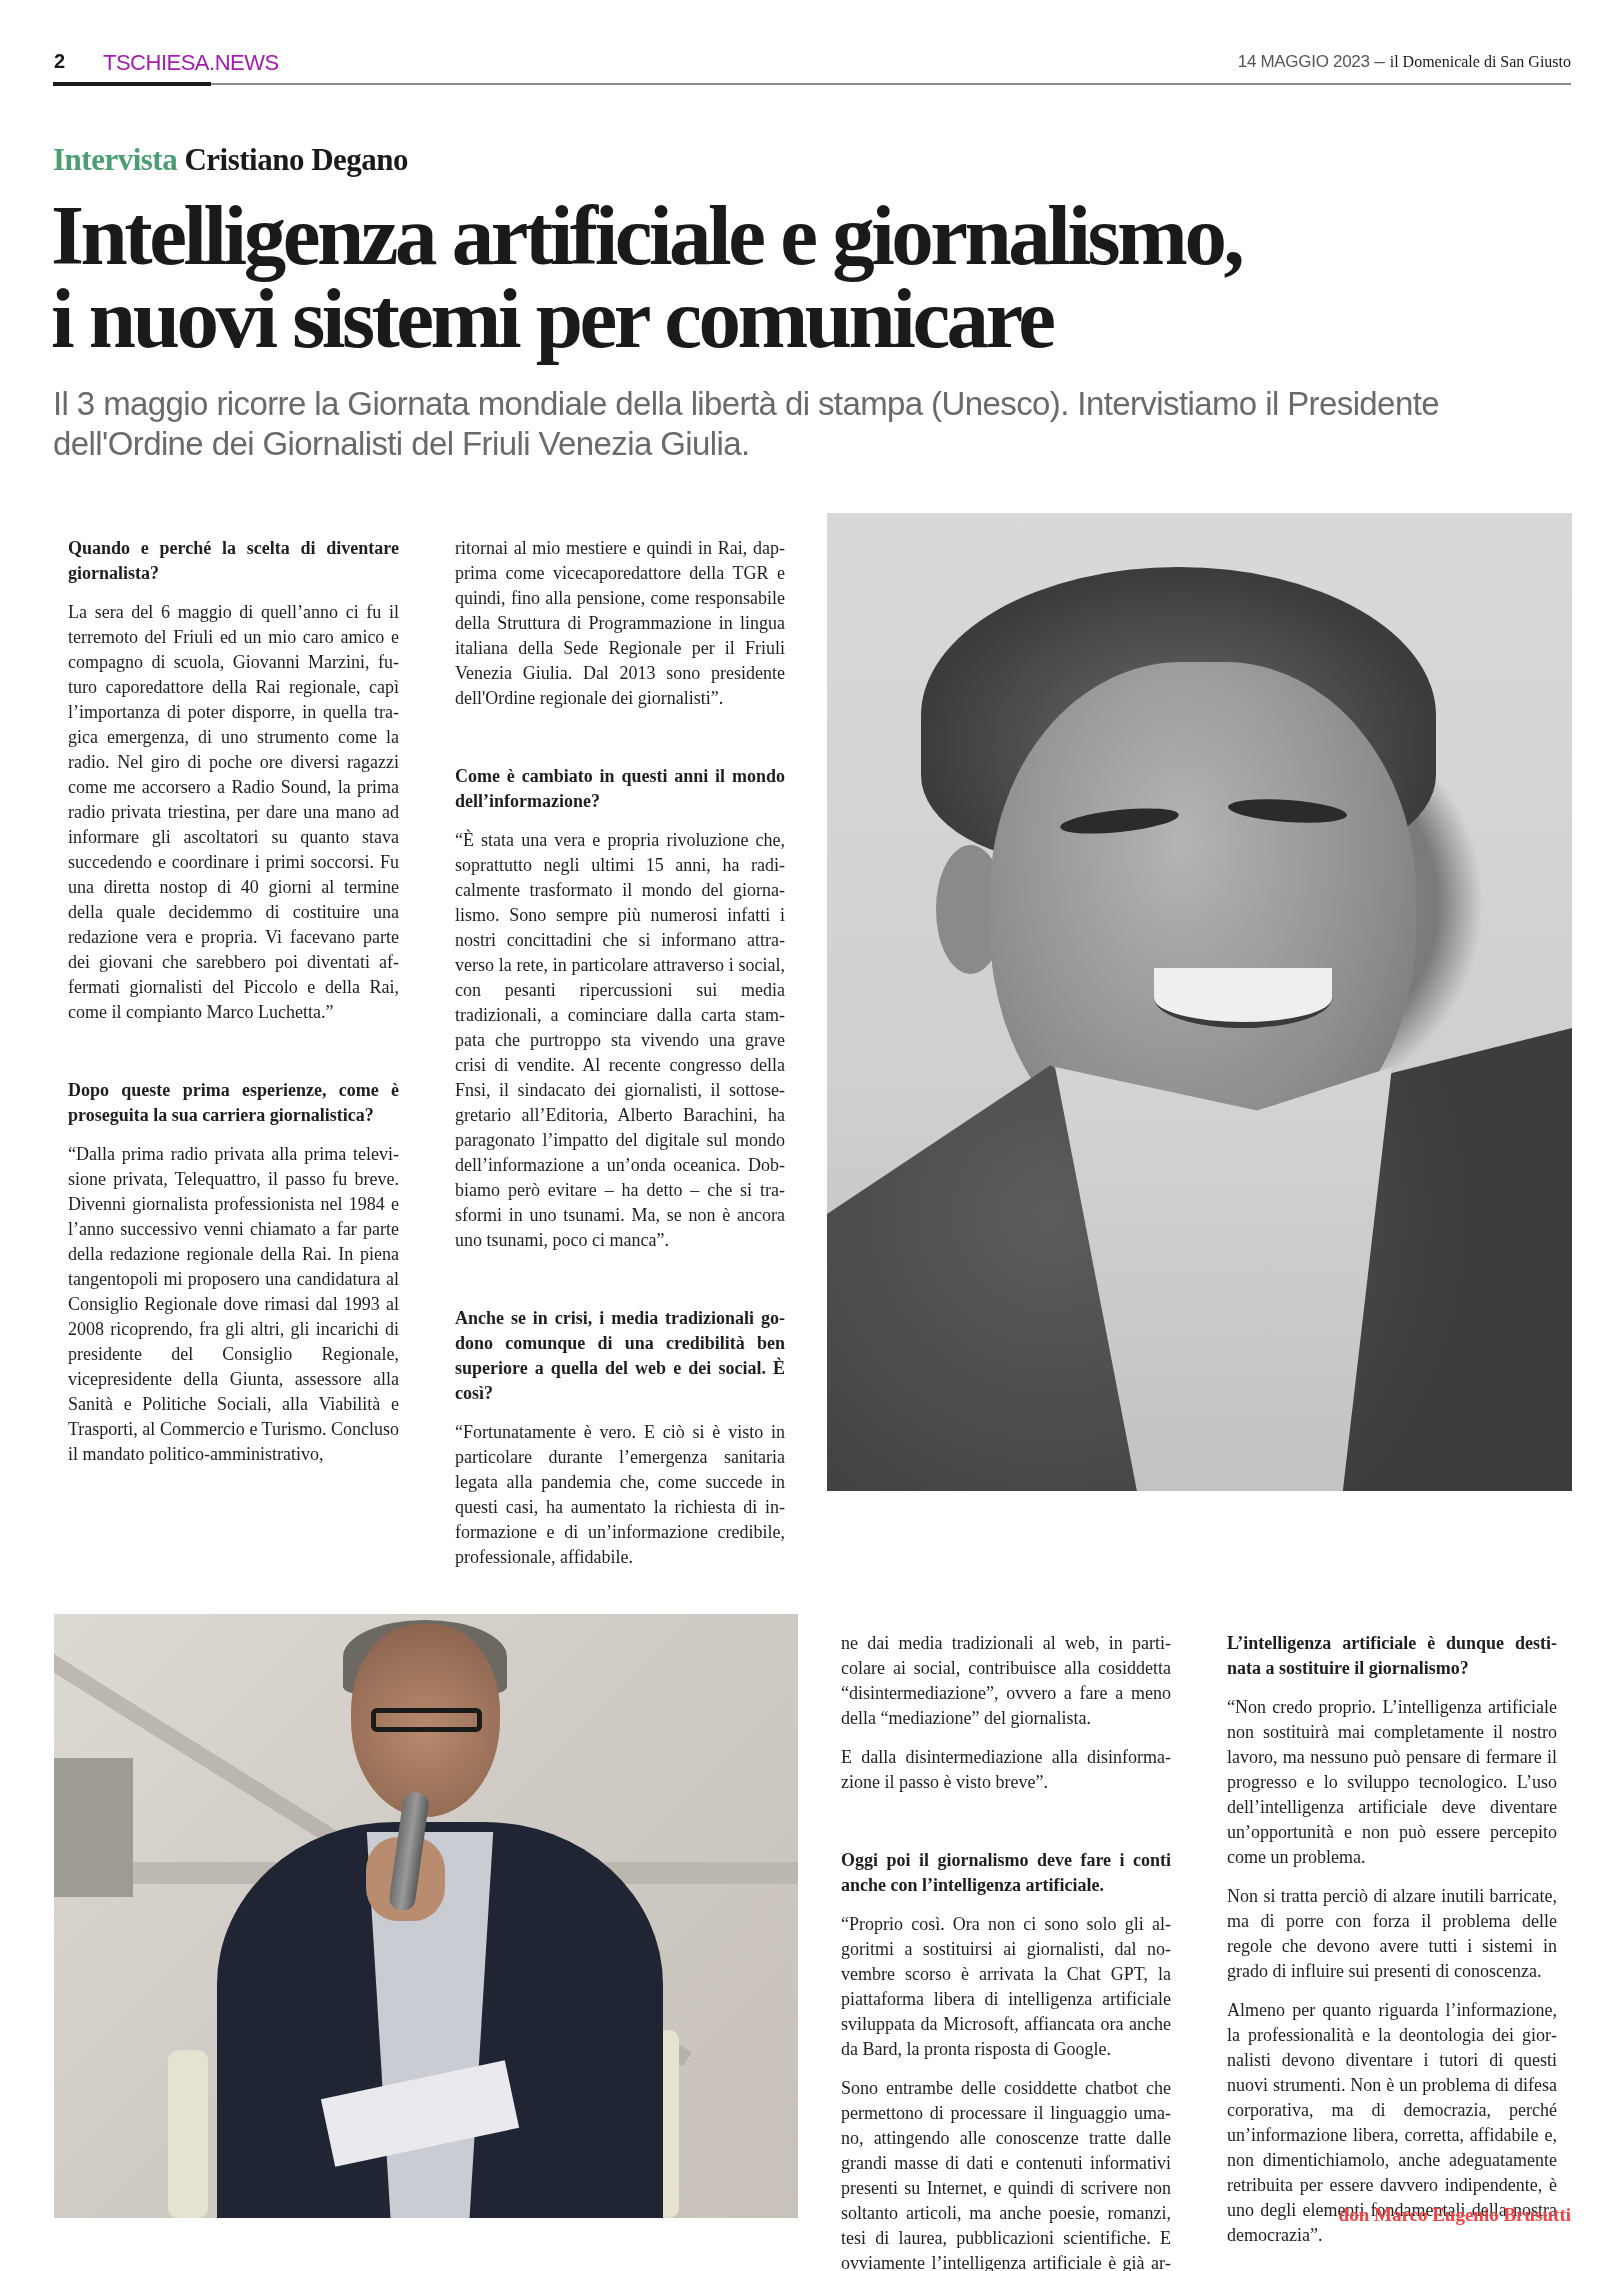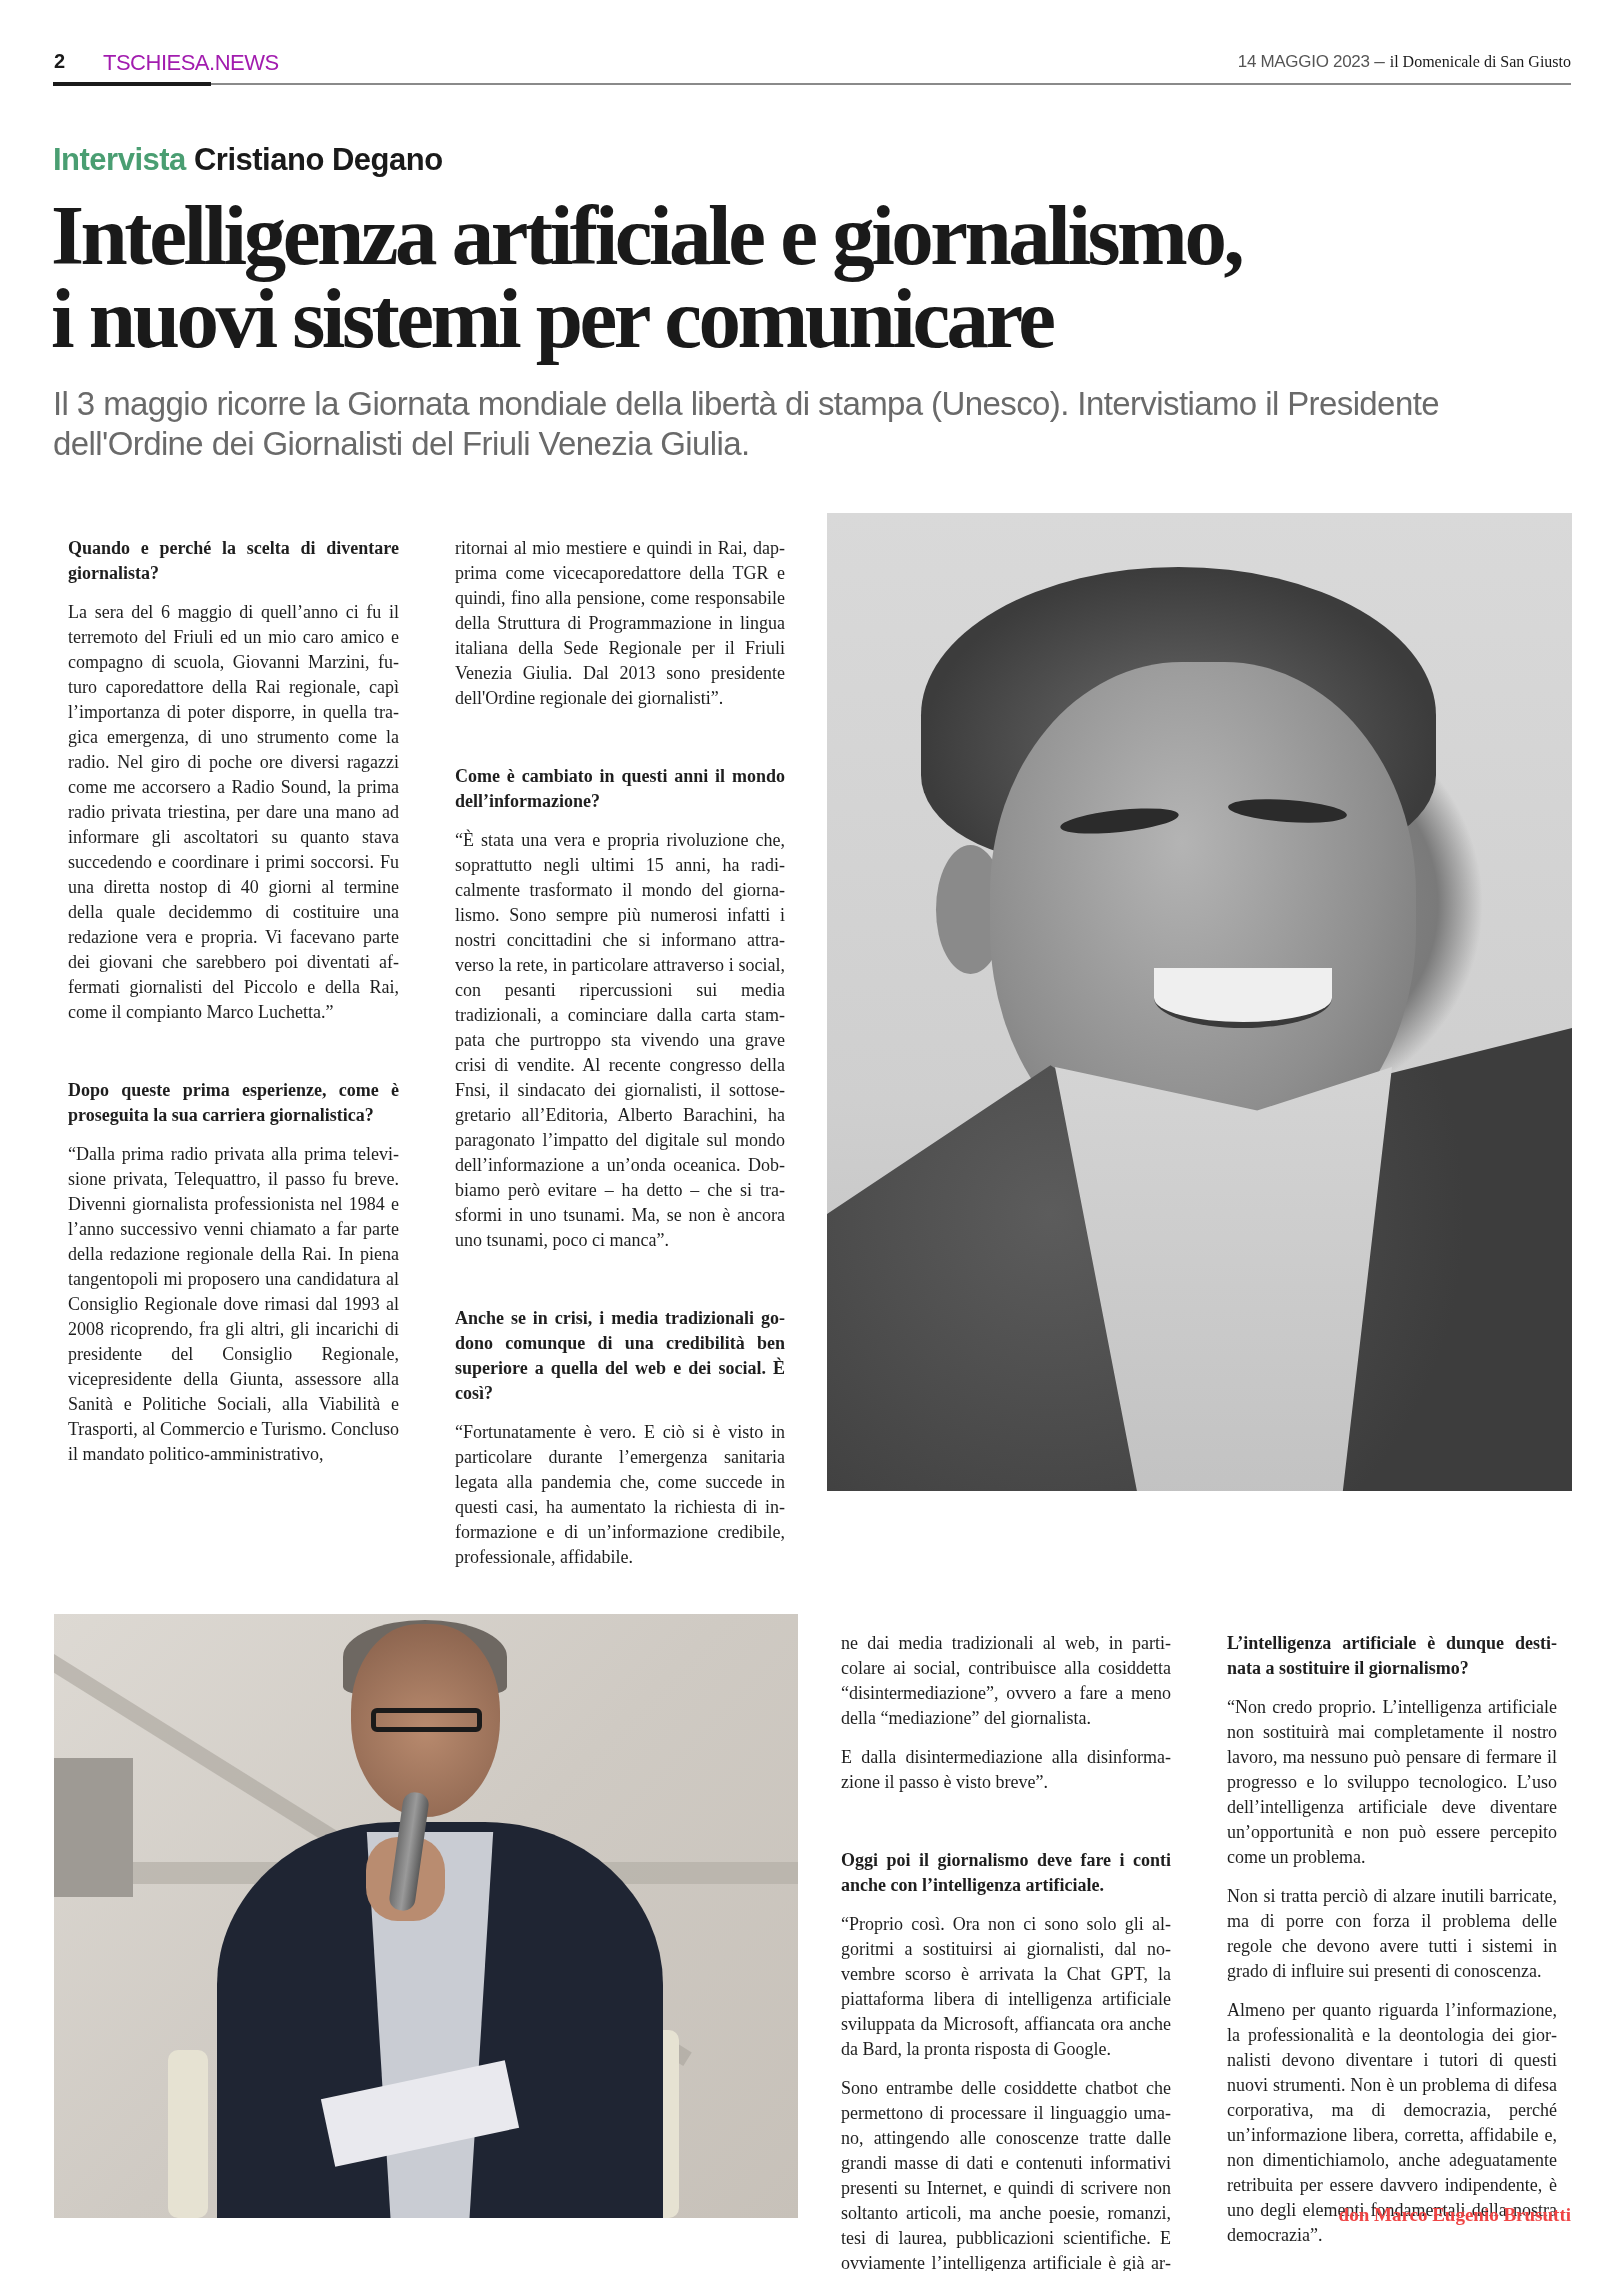--- a/index.html
+++ b/index.html
@@ -10,21 +10,21 @@
   .hdr-page { left:54px; top:50px; font-family:"Liberation Sans", sans-serif; font-weight:bold; font-size:20px; }
   .hdr-site { left:103px; top:50px; font-family:"Liberation Sans", sans-serif; font-size:22px; color:#a21caf; letter-spacing:-0.5px; }
   .hdr-right { right:53px; top:50px; font-size:19px; white-space:nowrap; }
   .hdr-date { font-family:"Liberation Sans", sans-serif; color:#555; font-size:17px; letter-spacing:-0.3px; }
   .hdr-sep { font-family:"Liberation Sans", sans-serif; color:#555; }
   .hdr-paper { font-family:Liberation Serif, serif; font-size:16px; color:#1a1a1a; }
   .rule-thin { left:53px; top:83px; width:1518px; height:2px; background:#8a8a8a; }
   .rule-thick { left:53px; top:82px; width:158px; height:4px; background:#1a1a1a; }
 
   
-  .kicker { left:53px; top:142px; font-family:Liberation Sans, sans-serif; font-weight:bold; font-size:31px; letter-spacing:-0.5px; white-space:nowrap; }
+  .kicker { left:53px; top:142px; font-family:Liberation Serif, serif; font-weight:bold; font-size:31px; letter-spacing:-0.5px; white-space:nowrap; }
   .kicker-green { color:#4a9e72; }
   .kicker-name { color:#1a1a1a; }
 
   
   .headline { left:51px; top:194px; width:1544px; font-family:"Liberation Serif", serif; font-weight:bold; font-size:85px; line-height:83px; letter-spacing:-3.5px; color:#1a1a1a; }
   .headline div { white-space:nowrap; }
 
   
   .subhead { left:53px; top:384px; width:1544px; font-family:"Liberation Sans", sans-serif; font-size:33px; line-height:40px; color:#6a6a6a; letter-spacing:-0.6px; }
 

